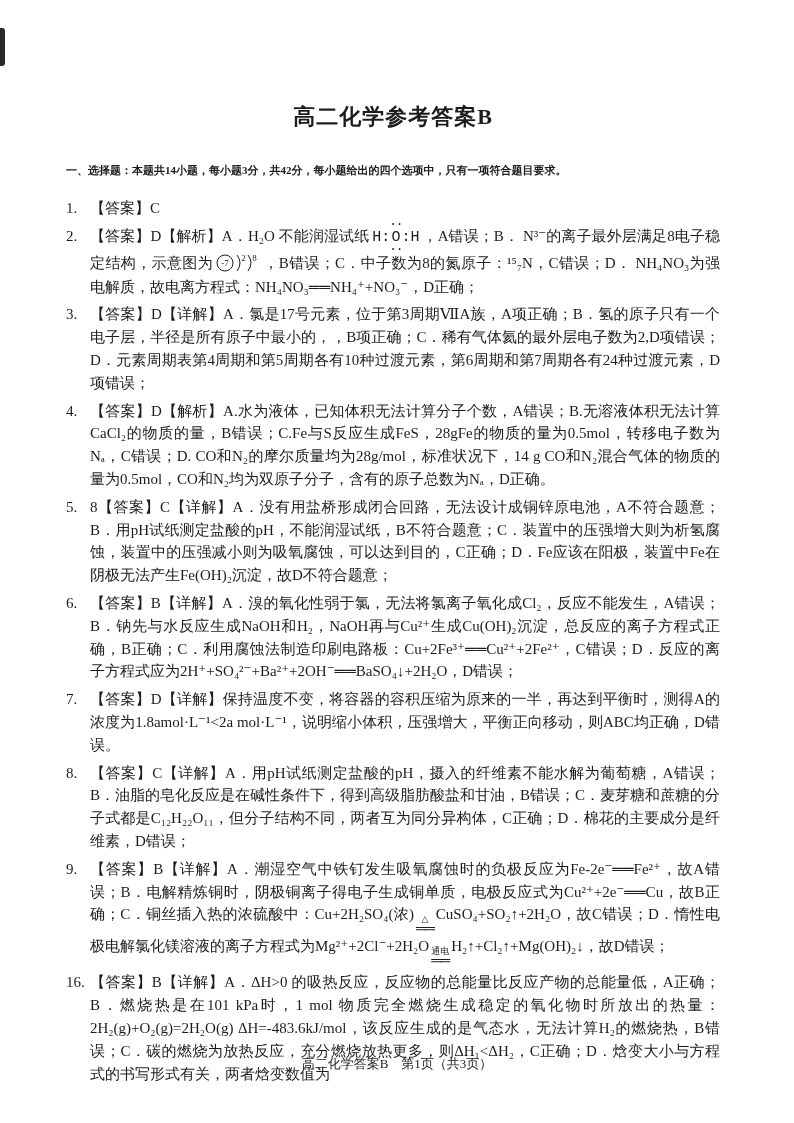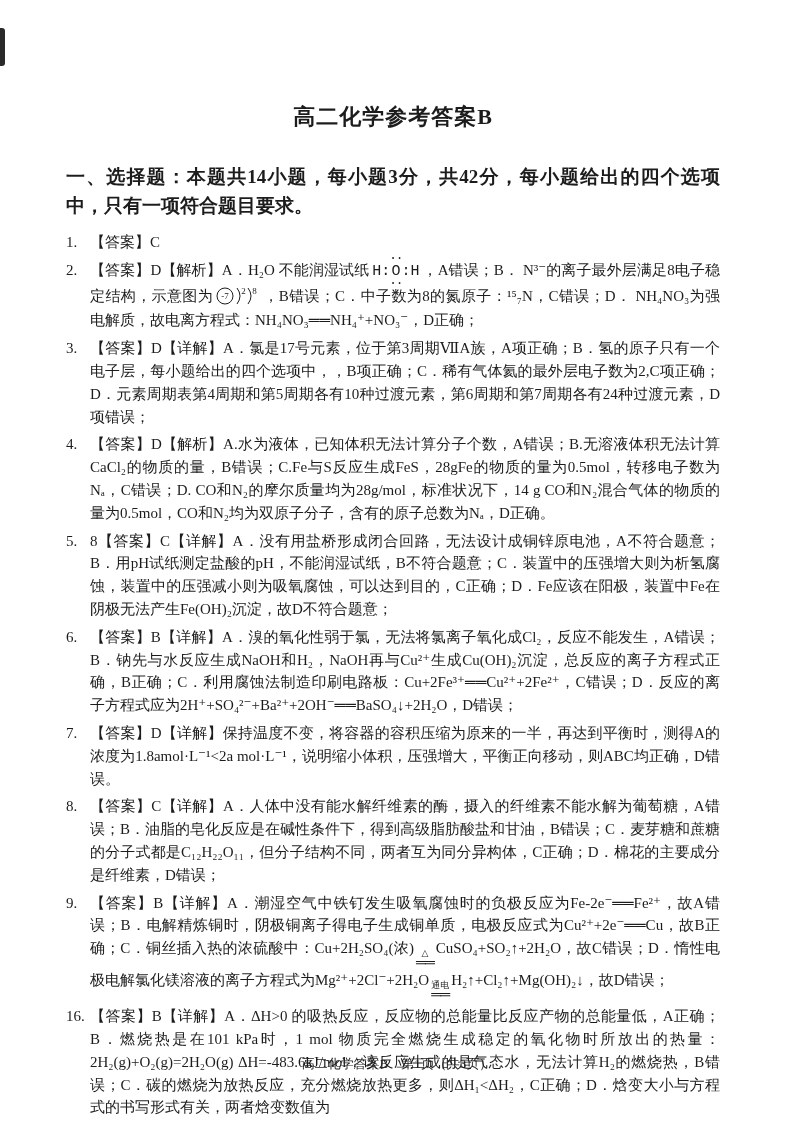--- a/index.html
+++ b/index.html
@@ -34,23 +34,23 @@
   }
   .title {
     text-align: center;
     font-size: 22px;
     font-weight: bold;
     letter-spacing: 1px;
     margin: 0 0 30px 0;
   }
   .section-header {
     font-weight: bold;
-    font-size: 19px;
+    font-size: 11px;
     line-height: 1.55;
-    margin-bottom: 10px;
+    margin-bottom: 18px;
     text-align: justify;
   }
   .item {
     display: flex;
     font-size: 15px;
     line-height: 1.52;
     margin-bottom: 5px;
   }
   .num {
     flex: 0 0 24px;
@@ -148,41 +148,41 @@
               <circle cx="10" cy="13" r="8" fill="none" stroke="#1c1c1c" stroke-width="1"></circle>
               <text x="10" y="16" text-anchor="middle" font-size="9">-7</text>
               <path d="M 22 5 Q 28 13 22 21" fill="none" stroke="#1c1c1c" stroke-width="1"></path>
               <text x="28.5" y="11" text-anchor="middle" font-size="9">2</text>
               <path d="M 33 5 Q 39 13 33 21" fill="none" stroke="#1c1c1c" stroke-width="1"></path>
               <text x="39.5" y="11" text-anchor="middle" font-size="9">8</text>
             </svg><span>，B错误；C．中子数为8的氮原子：¹⁵₇N，C错误；D． NH₄NO₃为强电解质，故电离方程式：NH₄NO₃══NH₄⁺+NO₃⁻，D正确；</span></span>
         </div>
         <div class="item">
           <span class="num">3.</span>
-          <span class="body-text"><span>【答案】D【详解】A．氯是17号元素，位于第3周期ⅦA族，A项正确；B．氢的原子只有一个电子层，每小题给出的四个选项中，，B项正确；C．稀有气体氦的最外层电子数为2,C项正确；D．元素周期表第4周期和第5周期各有10种过渡元素，第6周期和第7周期各有24种过渡元素，D项错误；</span></span>
+          <span class="body-text"><span>【答案】D【详解】A．氯是17号元素，位于第3周期ⅦA族，A项正确；B．氢的原子只有一个电子层，半径是所有原子中最小的，，B项正确；C．稀有气体氦的最外层电子数为2,D项错误；D．元素周期表第4周期和第5周期各有10种过渡元素，第6周期和第7周期各有24种过渡元素，D项错误；</span></span>
         </div>
         <div class="item">
           <span class="num">4.</span>
           <span class="body-text"><span>【答案】D【解析】A.水为液体，已知体积无法计算分子个数，A错误；B.无溶液体积无法计算CaCl₂的物质的量，B错误；C.Fe与S反应生成FeS，28gFe的物质的量为0.5mol，转移电子数为Nₐ，C错误；D. CO和N₂的摩尔质量均为28g/mol，标准状况下，14 g CO和N₂混合气体的物质的量为0.5mol，CO和N₂均为双原子分子，含有的原子总数为Nₐ，D正确。</span></span>
         </div>
         <div class="item">
           <span class="num">5.</span>
           <span class="body-text"><span>8【答案】C【详解】A．没有用盐桥形成闭合回路，无法设计成铜锌原电池，A不符合题意；B．用pH试纸测定盐酸的pH，不能润湿试纸，B不符合题意；C．装置中的压强增大则为析氢腐蚀，装置中的压强减小则为吸氧腐蚀，可以达到目的，C正确；D．Fe应该在阳极，装置中Fe在阴极无法产生Fe(OH)₂沉淀，故D不符合题意；</span></span>
         </div>
         <div class="item">
           <span class="num">6.</span>
           <span class="body-text"><span>【答案】B【详解】A．溴的氧化性弱于氯，无法将氯离子氧化成Cl₂，反应不能发生，A错误；B．钠先与水反应生成NaOH和H₂，NaOH再与Cu²⁺生成Cu(OH)₂沉淀，总反应的离子方程式正确，B正确；C．利用腐蚀法制造印刷电路板：Cu+2Fe³⁺══Cu²⁺+2Fe²⁺，C错误；D．反应的离子方程式应为2H⁺+SO₄²⁻+Ba²⁺+2OH⁻══BaSO₄↓+2H₂O，D错误；</span></span>
         </div>
         <div class="item">
           <span class="num">7.</span>
           <span class="body-text"><span>【答案】D【详解】保持温度不变，将容器的容积压缩为原来的一半，再达到平衡时，测得A的浓度为1.8amol·L⁻¹&lt;2a mol·L⁻¹，说明缩小体积，压强增大，平衡正向移动，则ABC均正确，D错误。</span></span>
         </div>
         <div class="item">
           <span class="num">8.</span>
-          <span class="body-text"><span>【答案】C【详解】A．人体中没有能水解纤维素的酶，摄入的纤维素不能水解为葡萄糖，A错误；B．油脂的皂化反应是在碱性条件下，得到高级脂肪酸盐和甘油，B错误；C．麦芽糖和蔗糖的分子式都是C₁₂H₂₂O₁₁，但分子结构不同，两者互为同分异构体，C正确；D．棉花的主要成分是纤维素，D错误；</span></span>
+          <span class="body-text"><span>【答案】C【详解】A．用pH试纸测定盐酸的pH，摄入的纤维素不能水解为葡萄糖，A错误；B．油脂的皂化反应是在碱性条件下，得到高级脂肪酸盐和甘油，B错误；C．麦芽糖和蔗糖的分子式都是C₁₂H₂₂O₁₁，但分子结构不同，两者互为同分异构体，C正确；D．棉花的主要成分是纤维素，D错误；</span></span>
         </div>
         <div class="item">
           <span class="num">9.</span>
           <span class="body-text"><span>【答案】B【详解】A．潮湿空气中铁钉发生吸氧腐蚀时的负极反应为Fe-2e⁻══Fe²⁺，故A错误；B．电解精炼铜时，阴极铜离子得电子生成铜单质，电极反应式为Cu²⁺+2e⁻══Cu，故B正确；C．铜丝插入热的浓硫酸中：Cu+2H₂SO₄(浓)</span><span class="oeq">
               <span class="cond">△</span>
               <span class="eq">══</span>
             </span><span>CuSO₄+SO₂↑+2H₂O，故C错误；D．惰性电极电解氯化镁溶液的离子方程式为Mg²⁺+2Cl⁻+2H₂O</span><span class="oeq">
               <span class="cond">通电</span>
               <span class="eq">══</span>
             </span><span>H₂↑+Cl₂↑+Mg(OH)₂↓，故D错误；</span></span>

